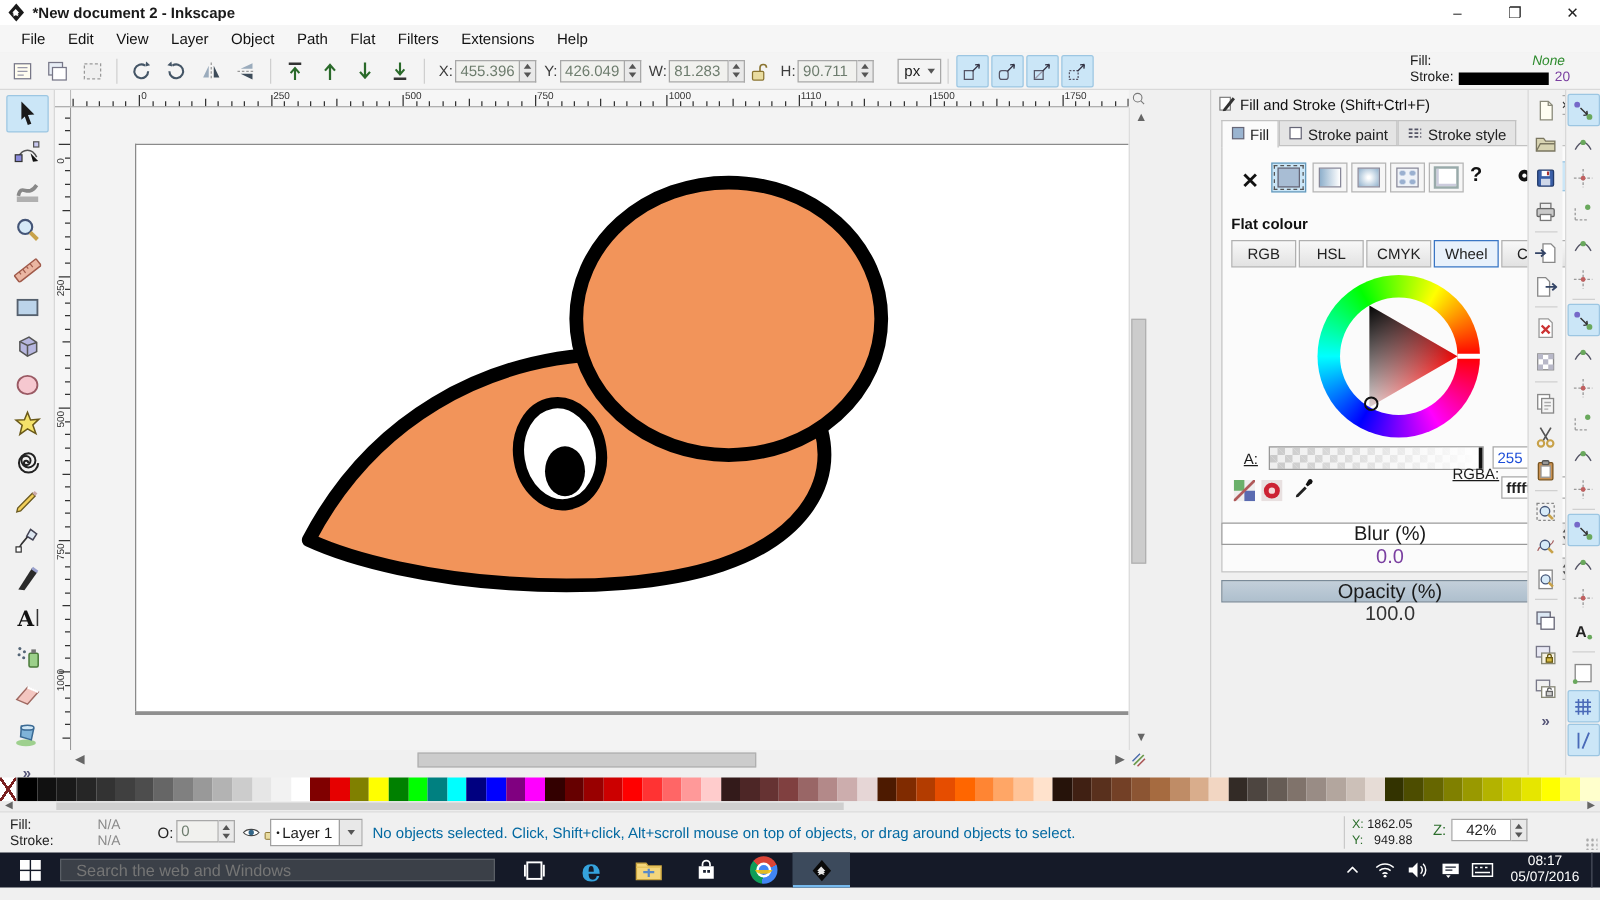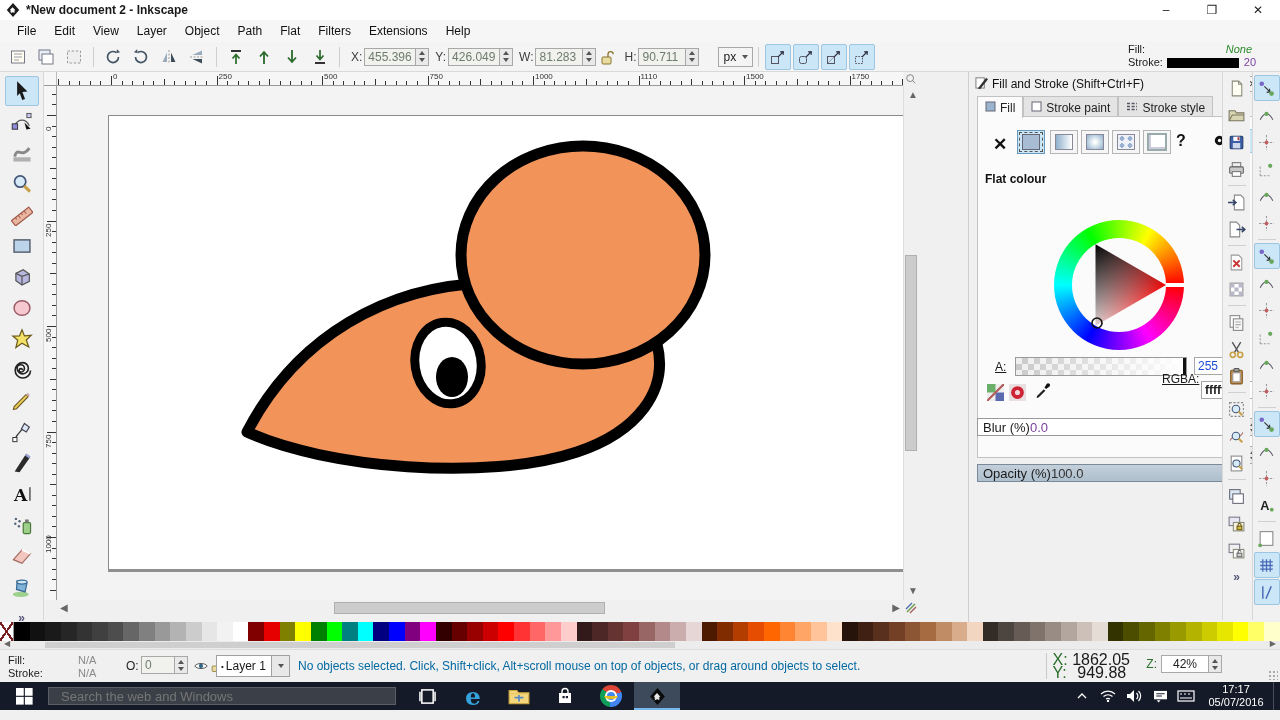--- a/index.html
+++ b/index.html
@@ -62,21 +62,21 @@
   .panel-hdr{position:absolute;left:0;top:2px;width:300px;height:20px;display:flex;align-items:center;gap:4px;padding-left:6px;box-sizing:border-box;}
   .panel-hdr-title{font-size:12px;color:#111;}
   .phbtn{width:15px;height:14px;border:1px solid #aaa;background:#f3f3f3;display:flex;align-items:center;justify-content:center;font-size:9px;color:#333;}
   .fs-tab{height:21px;display:flex;align-items:center;gap:4px;padding:0 7px;border:1px solid #c2c2c2;border-bottom:none;background:#e4e4e4;color:#222;}
   .fs-tab.active{background:#fbfbfb;position:relative;z-index:2;}
   .paintbtn{width:26px;height:22px;border:1px solid #b5b5b5;background:#f6f6f6;display:flex;align-items:center;justify-content:center;}
   .paintbtn.sel{background:#cbe6f7;border:1px solid #6699bb;outline:1px dashed #555;outline-offset:-3px;}
   .modetab{height:20px;flex:1;border:1px solid #b0b0b0;background:linear-gradient(#f8f8f8,#e2e2e2);display:flex;align-items:center;justify-content:center;color:#222;}
   .modetab.active{border:1px solid #3a76c4;background:#e8f1fb;}
   .checker{background-image:linear-gradient(45deg,#c9c9c9 25%,transparent 25%,transparent 75%,#c9c9c9 75%),linear-gradient(45deg,#c9c9c9 25%,transparent 25%,transparent 75%,#c9c9c9 75%);background-size:12px 12px;background-position:0 0,6px 6px;background-color:#efefef;}
-  .spinslider{position:relative;height:18px;border:1px solid #9a9a9a;background:#fff;display:flex;align-items:center;justify-content:flex-start;padding:0 5px;box-sizing:border-box;font-size:13px;}
+  .spinslider{position:relative;height:18px;border:1px solid #9a9a9a;background:#fff;display:flex;align-items:center;justify-content:flex-start;padding:0 5px;box-sizing:border-box;font-size:16px;flex-direction:column;}
   .spinslider .val{color:#333;}
   
   .cmdbar{left:1222px;top:72px;width:28px;height:548px;background:#f1f1f1;border-left:1px solid #d8d8d8;box-sizing:border-box;padding-top:2px;}
   .snapbar{left:1252px;top:72px;width:28px;height:548px;background:#f1f1f1;border-left:1px solid #d8d8d8;box-sizing:border-box;padding-top:2px;}
   .sbtn{width:24px;height:24px;margin:1px auto;display:flex;align-items:center;justify-content:center;border:1px solid transparent;border-radius:2px;}
   .sbtn svg{width:19px;height:19px;}
   .sbtn.active{background:#cbe6f7;border:1px solid #9cc6e2;}
   .bar-sep{width:18px;height:1px;background:#d0d0d0;margin:3px auto;}
   
   .palette{left:0;top:622px;width:1280px;height:19px;display:flex;}
@@ -85,21 +85,21 @@
     background-image:linear-gradient(to top right,transparent 45%,#7a1f1f 45%,#7a1f1f 55%,transparent 55%),linear-gradient(to bottom right,transparent 45%,#7a1f1f 45%,#7a1f1f 55%,transparent 55%);}
   .palscroll{left:0;top:641px;width:1280px;height:8px;background:#ececec;}
   .palthumb{position:absolute;left:45px;top:1px;width:630px;height:6px;background:#cfcfcf;}
   
   .statusbar{left:0;top:649px;width:1280px;height:33px;background:#f0f0f0;border-top:1px solid #dcdcdc;box-sizing:border-box;}
   .sb-lbl{color:#222;font-size:11px;line-height:13px;}
   .sb-na{color:#8a8a8a;font-size:11px;line-height:13px;}
   .layerbox{position:absolute;left:216px;top:5px;width:74px;height:22px;border:1px solid #a0a0a0;background:#fff;display:flex;align-items:center;padding-left:4px;box-sizing:border-box;}
   .layer-dd{position:absolute;right:0;top:0;width:17px;height:20px;background:#e8e8e8;border-left:1px solid #a0a0a0;display:flex;align-items:center;justify-content:center;}
   .statusmsg{position:absolute;left:298px;top:9px;width:770px;white-space:nowrap;overflow:hidden;color:#0369a1;}
-  .coords{position:absolute;right:150px;top:3px;text-align:left;font-size:16px;line-height:13px;border-left:1px solid #c9c9c9;padding-left:6px;}
+  .coords{position:absolute;right:150px;top:3px;text-align:left;font-size:10px;line-height:13px;border-left:1px solid #c9c9c9;padding-left:6px;}
   .coords .g{color:#2c6e2c;}
   .zoombox{position:absolute;right:58px;top:5px;display:flex;align-items:center;}
   .grip{position:absolute;right:2px;bottom:2px;width:10px;height:10px;
     background-image:radial-gradient(#aaa 1px,transparent 1.2px);background-size:4px 4px;}
   
   .taskbar{left:0;top:682px;width:1280px;height:28px;background:#151a28;display:flex;align-items:stretch;}
   .start{width:48px;display:flex;align-items:center;justify-content:center;}
   .searchbox{width:348px;margin:5px 0;background:#3b4048;border:1px solid #5a5f66;display:flex;align-items:center;box-sizing:border-box;}
   .searchbox input{background:transparent;border:none;outline:none;color:#b9bec6;font-size:13px;width:100%;padding-left:12px;font-family:"Liberation Sans",sans-serif;}
   .taskicon{width:46px;display:flex;align-items:center;justify-content:center;color:#fff;}
@@ -630,20 +630,27 @@
     <span class="abs" style="left:243px;top:61px;"><svg viewBox="0 0 16 16" width="15" height="15">
           <path d="M8 3 a5 5 0 1 0 .01 0 Z M8 6.2 a1.8 1.8 0 1 1 -.01 0 Z" fill="#111" fill-rule="evenodd"></path>
         </svg></span>
     <div class="abs" style="left:262px;top:57px;width:20px;height:22px;background:#cbe6f7;border:1px solid #9cc6e2;display:flex;align-items:center;justify-content:center;">
         <svg viewBox="0 0 16 16" width="14" height="14">
           <path d="M8 2.5 C10 2.5 12 4 12 6.2 C12 8.2 10.4 9.3 9 10 L9 12 H7 L7 10 C5.6 9.3 4 8.2 4 6.2 C4 4 6 2.5 8 2.5 Z" fill="#111"></path>
         </svg>
       </div>
 
     <div class="abs" style="left:16px;top:100px;font-weight:bold;color:#111;">Flat colour</div>
+    <div style="position:absolute;left:16px;top:120px;width:268px;display:flex;gap:2px;" id="mode-tabs">
+        <div class="modetab">RGB</div>
+        <div class="modetab">HSL</div>
+        <div class="modetab">CMYK</div>
+        <div class="modetab active">Wheel</div>
+        <div class="modetab">CMS</div>
+      </div>
 
     <div class="abs" style="left:85px;top:148px;width:130px;height:130px;border-radius:50%;background:conic-gradient(from 90deg,#f00,#f0f 60deg,#00f 120deg,#0ff 180deg,#0f0 240deg,#ff0 300deg,#f00 360deg);"></div>
     <div class="abs" style="left:103px;top:166px;width:94px;height:94px;border-radius:50%;background:#fbfbfb;"></div>
     <div class="abs" style="left:197px;top:211px;width:18px;height:4px;background:#fff;"></div>
     <svg class="abs" style="left:85px;top:148px;" width="130" height="130" viewBox="0 0 130 130">
       <defs>
         <linearGradient id="sat" x1="38" y1="65" x2="112" y2="65" gradientUnits="userSpaceOnUse">
           <stop offset="0" stop-color="#ffffff"></stop>
             <stop offset="1" stop-color="#ff0000"></stop>
         </linearGradient>
@@ -1160,20 +1167,20 @@
             <path d="M3.5 4 h9 M3.5 6.5 h6" stroke="#1a2030" stroke-width="1.1"></path>
           </svg>
         </span>
       <span class="trayicon">
           <svg viewBox="0 0 18 12" width="18" height="12">
             <rect x="1" y="1" width="16" height="10" fill="none" stroke="#fff" stroke-width="1.2"></rect>
             <path d="M3 4 h2 M7 4 h2 M11 4 h2 M3 8 h12" stroke="#fff" stroke-width="1.1"></path>
           </svg>
         </span>
       <div class="clock">
-        <div>17:17</div>
+        <div>08:17</div>
         <div>05/07/2016</div>
       </div>
       <div class="showdesk"></div>
     </div>
   </div>
 
 </div>
 
 </body></html>

